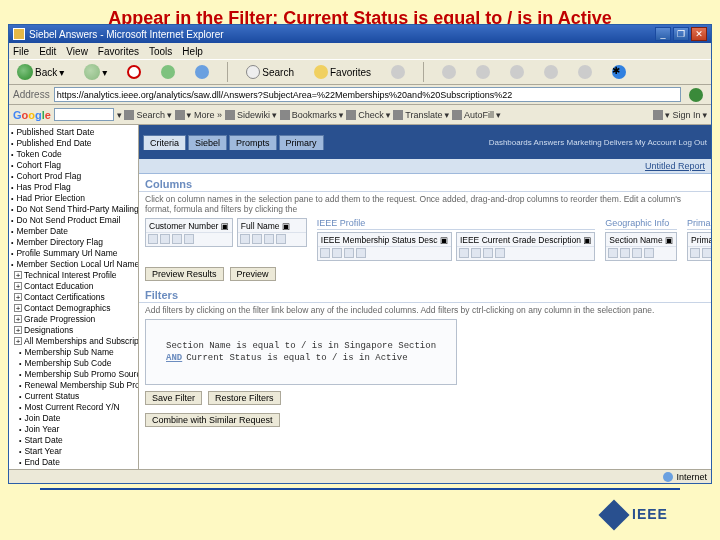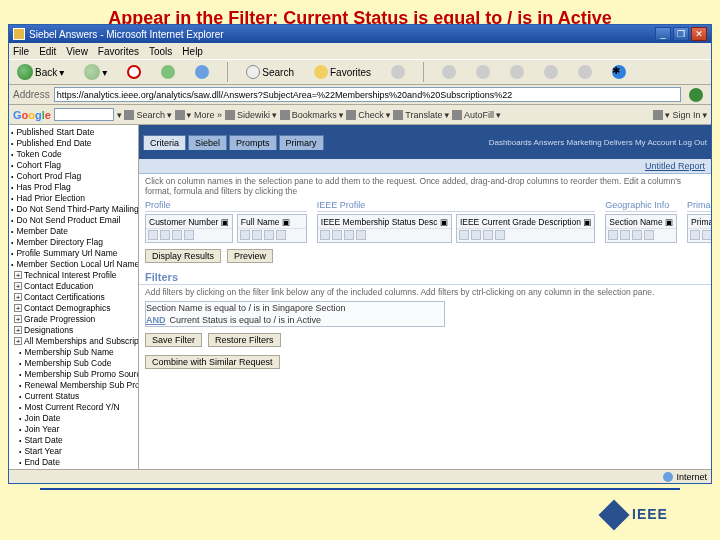--- a/index.html
+++ b/index.html
@@ -55,21 +55,21 @@
   .col-groups { display: flex; gap: 10px; padding: 2px 6px; font-size: 9px; }
   .col-group .ghead { color: #6b8cbf; border-bottom: 1px solid #c8d4e6; padding-bottom: 1px; margin-bottom: 2px; }
   .col-row { display: flex; gap: 4px; justify-content: center; }
   .col-item { border: 1px solid #b6c0ce; background: #f4f6fa; padding: 1px 0; min-width: 70px; }
   .col-item .nm { display: block; padding: 1px 3px; border-bottom: 1px solid #dce2ec; white-space: nowrap; font-size: 8.5px; }
   .col-item .acts { display: flex; gap: 2px; padding: 1px 2px; }
   .col-item .acts span { width: 10px; height: 10px; background: #e0e6f0; border: 1px solid #b6c0ce; display: inline-block; }
   .btns { padding: 4px 6px; display: flex; gap: 6px; }
   .btn { background: #ece9d8; border: 1px solid #aca899; padding: 1px 6px; font-size: 9px; }
   .filter-area { padding: 2px 6px; }
-  .filter-box { border: 1px solid #b6c0ce; background: #fafbfd; padding: 0; display: inline-block; min-width: 300px; }
+  .filter-box { border: 1px solid #b6c0ce; background: #fafbfd; padding: 20px; display: inline-block; min-width: 300px; font-family: Liberation Mono, monospace; }
   .filter-line { font-size: 9px; color: #333; padding: 1px 0; }
   .filter-and { color: #6b8cbf; text-decoration: underline; margin-right: 4px; font-weight: bold; }
   .status { position: absolute; bottom: 0; left: 0; right: 0; height: 14px; background: #ece9d8; border-top: 1px solid #aca899; display: flex; align-items: center; font-size: 9px; padding: 0 4px; }
   .status .intr { margin-left: auto; display: flex; align-items: center; gap: 3px; }
   .footer-line { position: absolute; left: 40px; right: 40px; bottom: 50px; height: 2px; background: #1a4aa0; }
   .ieee-logo { position: absolute; right: 40px; bottom: 10px; width: 80px; height: 30px; }
   .ieee-logo .diamond { width: 22px; height: 22px; background: #29508f; transform: rotate(45deg); position: absolute; left: 3px; top: 4px; }
   .ieee-logo .txt { position: absolute; left: 32px; top: 6px; font-weight: bold; color: #29508f; font-size: 14px; letter-spacing: 1px; }
 </style>
 </head>
@@ -253,24 +253,24 @@
             <div class="tab">Siebel</div>
             <div class="tab">Prompts</div>
             <div class="tab">Primary</div>
           </div>
           <div class="links">Dashboards   Answers   Marketing   Delivers   My Account   Log Out</div>
         </div>
         <div class="untitled">
             <span>Untitled Report</span>
           </div>
 
+        <div class="section-head">Columns</div>
         <div class="hint">Click on column names in the selection pane to add them to the request. Once added, drag-and-drop columns to reorder them. Edit a column's format, formula and filters by clicking the</div>
         <div class="col-groups" id="colgroups">
             <div class="col-group">
-              <div class="ghead">Profile</div>
               <div class="col-row">
                 <div class="col-item">
                   <span class="nm">Customer Number ▣</span>
                   <div class="acts">
                     <span></span>
                     <span></span>
                     <span></span>
                     <span></span>
                   </div>
                 </div>
@@ -329,21 +329,21 @@
                   <span class="nm">Primary Company Or Affil ▣</span>
                   <div class="acts">
                     <span></span>
                     <span></span>
                   </div>
                 </div>
               </div>
             </div>
           </div>
         <div class="btns">
-          <div class="btn">Display Results</div>
+          <div class="btn">Preview Results</div>
           <div class="btn">Preview</div>
         </div>
 
         <div class="section-head">Filters</div>
         <div class="hint">Add filters by clicking on the filter link below any of the included columns. Add filters by ctrl-clicking on any column in the selection pane.</div>
         <div class="filter-area">
           <div class="filter-box">
             <div class="filter-line">Section Name is equal to / is in Singapore Section</div>
             <div class="filter-line"><span class="filter-and">AND</span><span>Current Status is equal to / is in Active</span></div>
           </div>

